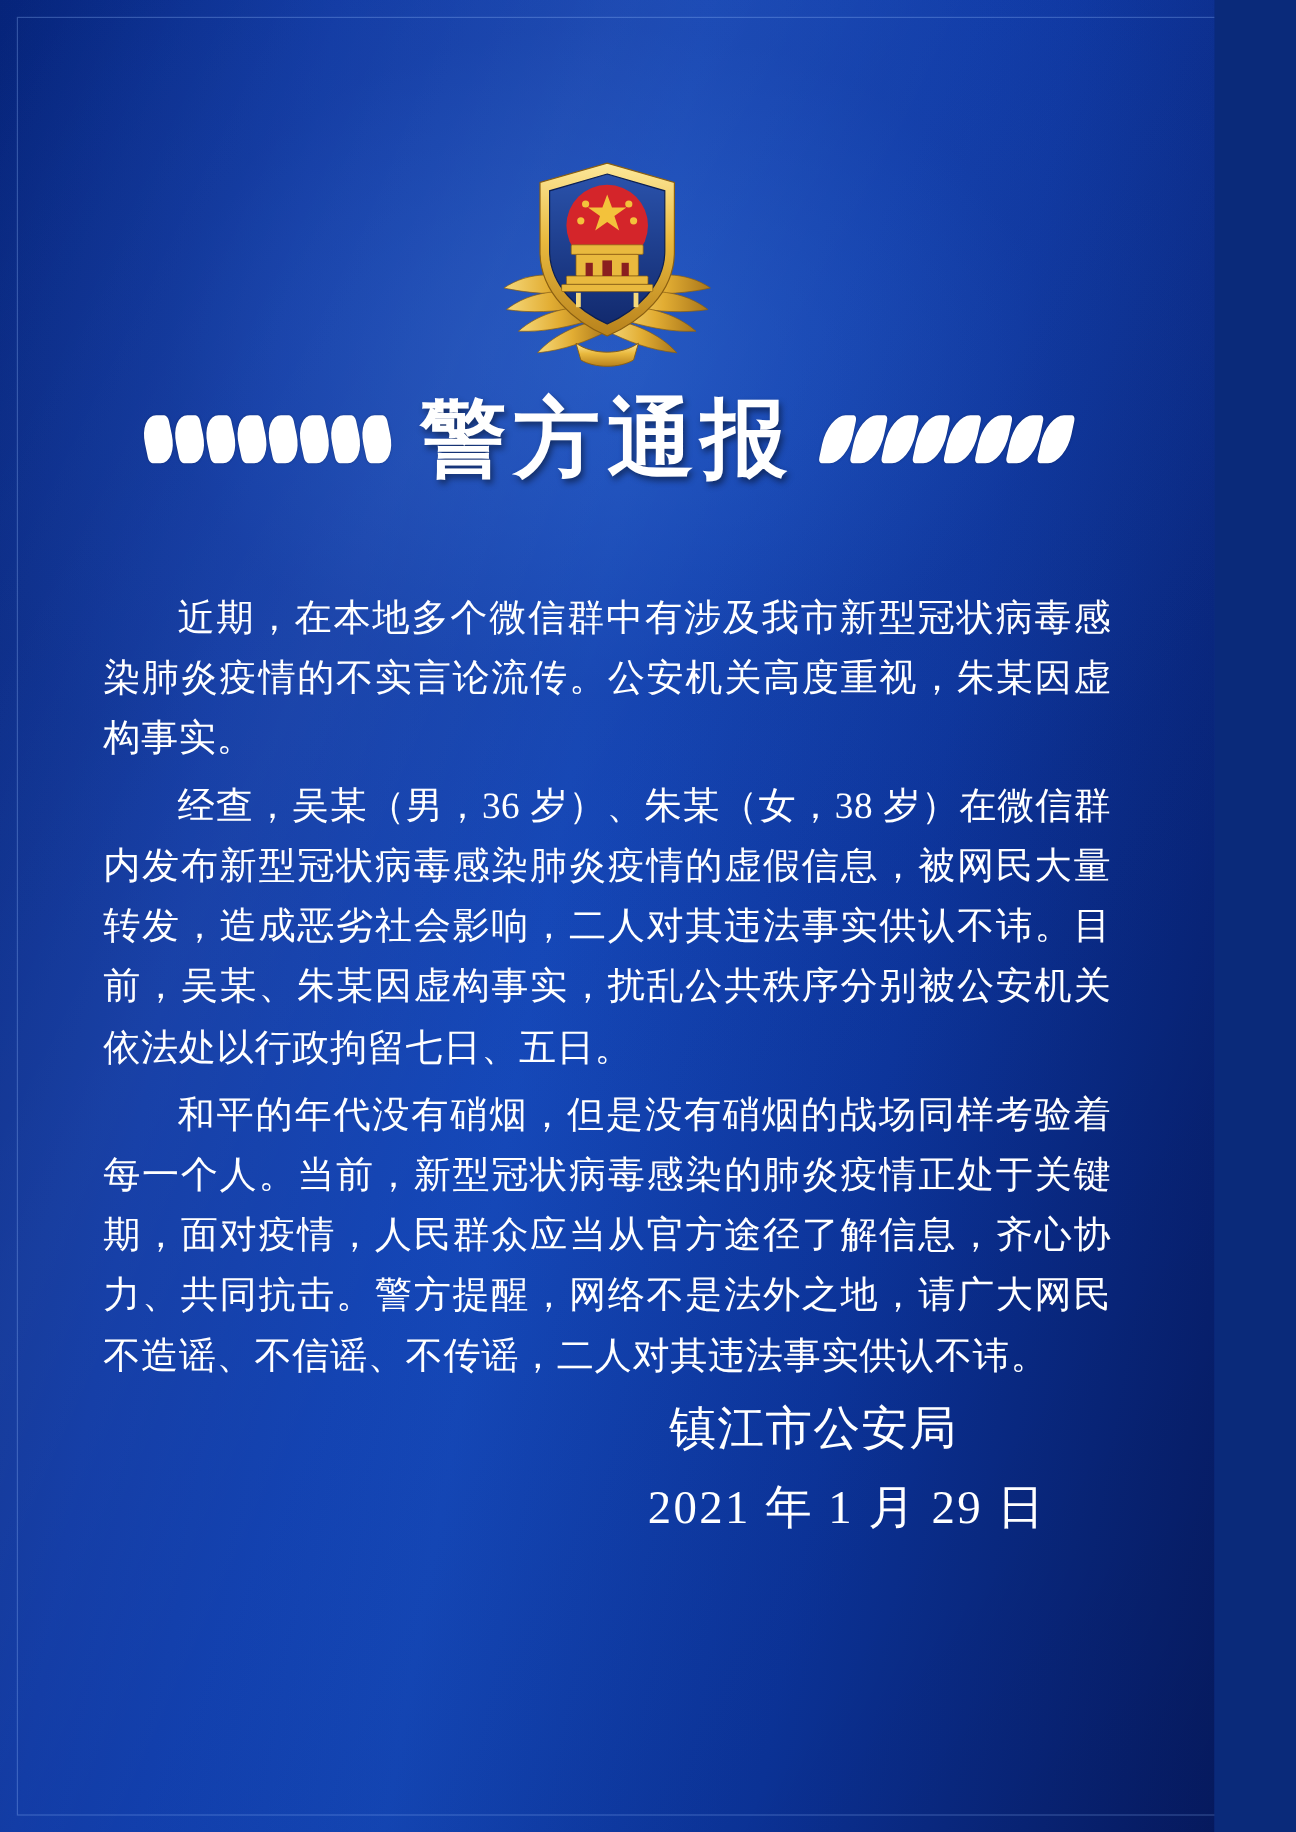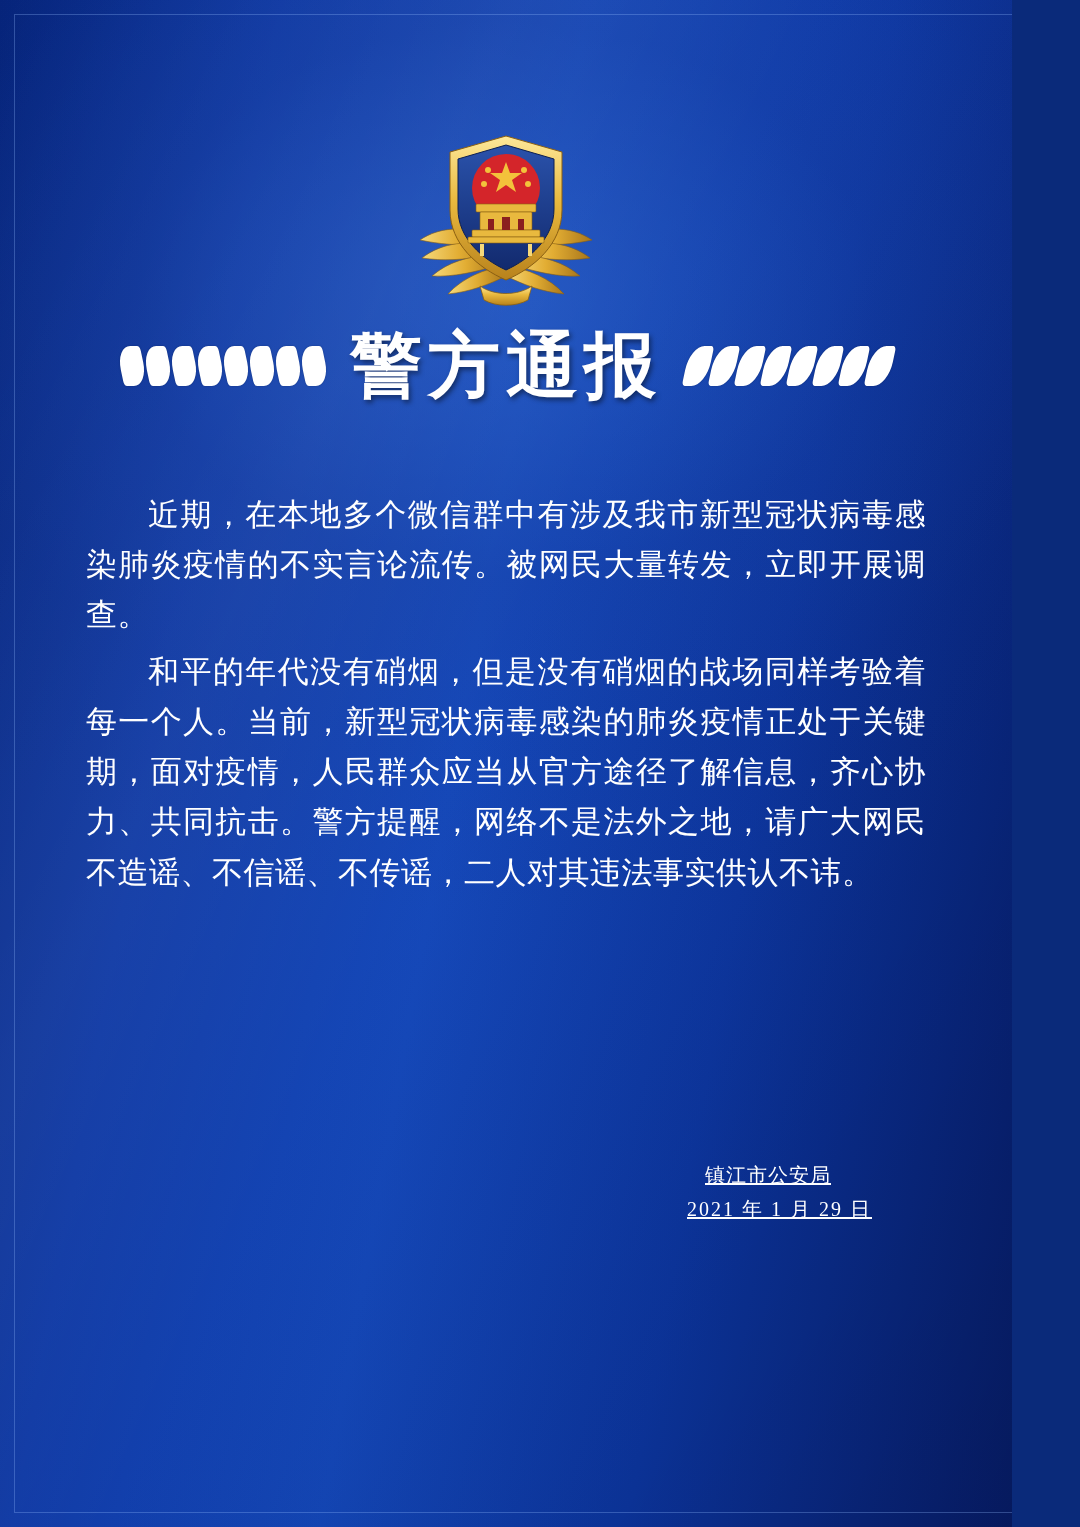--- a/index.html
+++ b/index.html
@@ -116,24 +116,23 @@
     text-indent: 2em;
   }
 
   
   .signature {
     position: absolute;
     right: 140px;
     top: 1158px;
     color: #ffffff;
     text-align: left;
-    font-size: 20px;
+    font-size: 39px;
     line-height: 1.7;
     letter-spacing: 1px;
-    text-decoration: underline;
   }
   .signature .org { margin-left: 18px; }
   .signature .date { letter-spacing: 2px; }
 </style>
 </head>
 <body>
 
 <div class="poster">
   <div class="inner-border"></div>
 
@@ -226,21 +225,22 @@
         <span></span>
         <span></span>
         <span></span>
         <span></span>
         <span></span>
         <span></span>
     </div>
   </div>
 
   <div class="body-text">
-    <p>近期，在本地多个微信群中有涉及我市新型冠状病毒感染肺炎疫情的不实言论流传。被网民大量转发，立即开展调查。</p>
+    <p>近期，在本地多个微信群中有涉及我市新型冠状病毒感染肺炎疫情的不实言论流传。公安机关高度重视，朱某因虚构事实。</p>
+    <p>经查，吴某（男，36 岁）、朱某（女，38 岁）在微信群内发布新型冠状病毒感染肺炎疫情的虚假信息，被网民大量转发，造成恶劣社会影响，二人对其违法事实供认不讳。目前，吴某、朱某因虚构事实，扰乱公共秩序分别被公安机关依法处以行政拘留七日、五日。</p>
     <p>和平的年代没有硝烟，但是没有硝烟的战场同样考验着每一个人。当前，新型冠状病毒感染的肺炎疫情正处于关键期，面对疫情，人民群众应当从官方途径了解信息，齐心协力、共同抗击。警方提醒，网络不是法外之地，请广大网民不造谣、不信谣、不传谣，二人对其违法事实供认不讳。</p>
   </div>
 
   <div class="signature">
     <div class="org">镇江市公安局</div>
     <div class="date">2021 年 1 月 29 日</div>
   </div>
 </div>
 
 </body></html>

